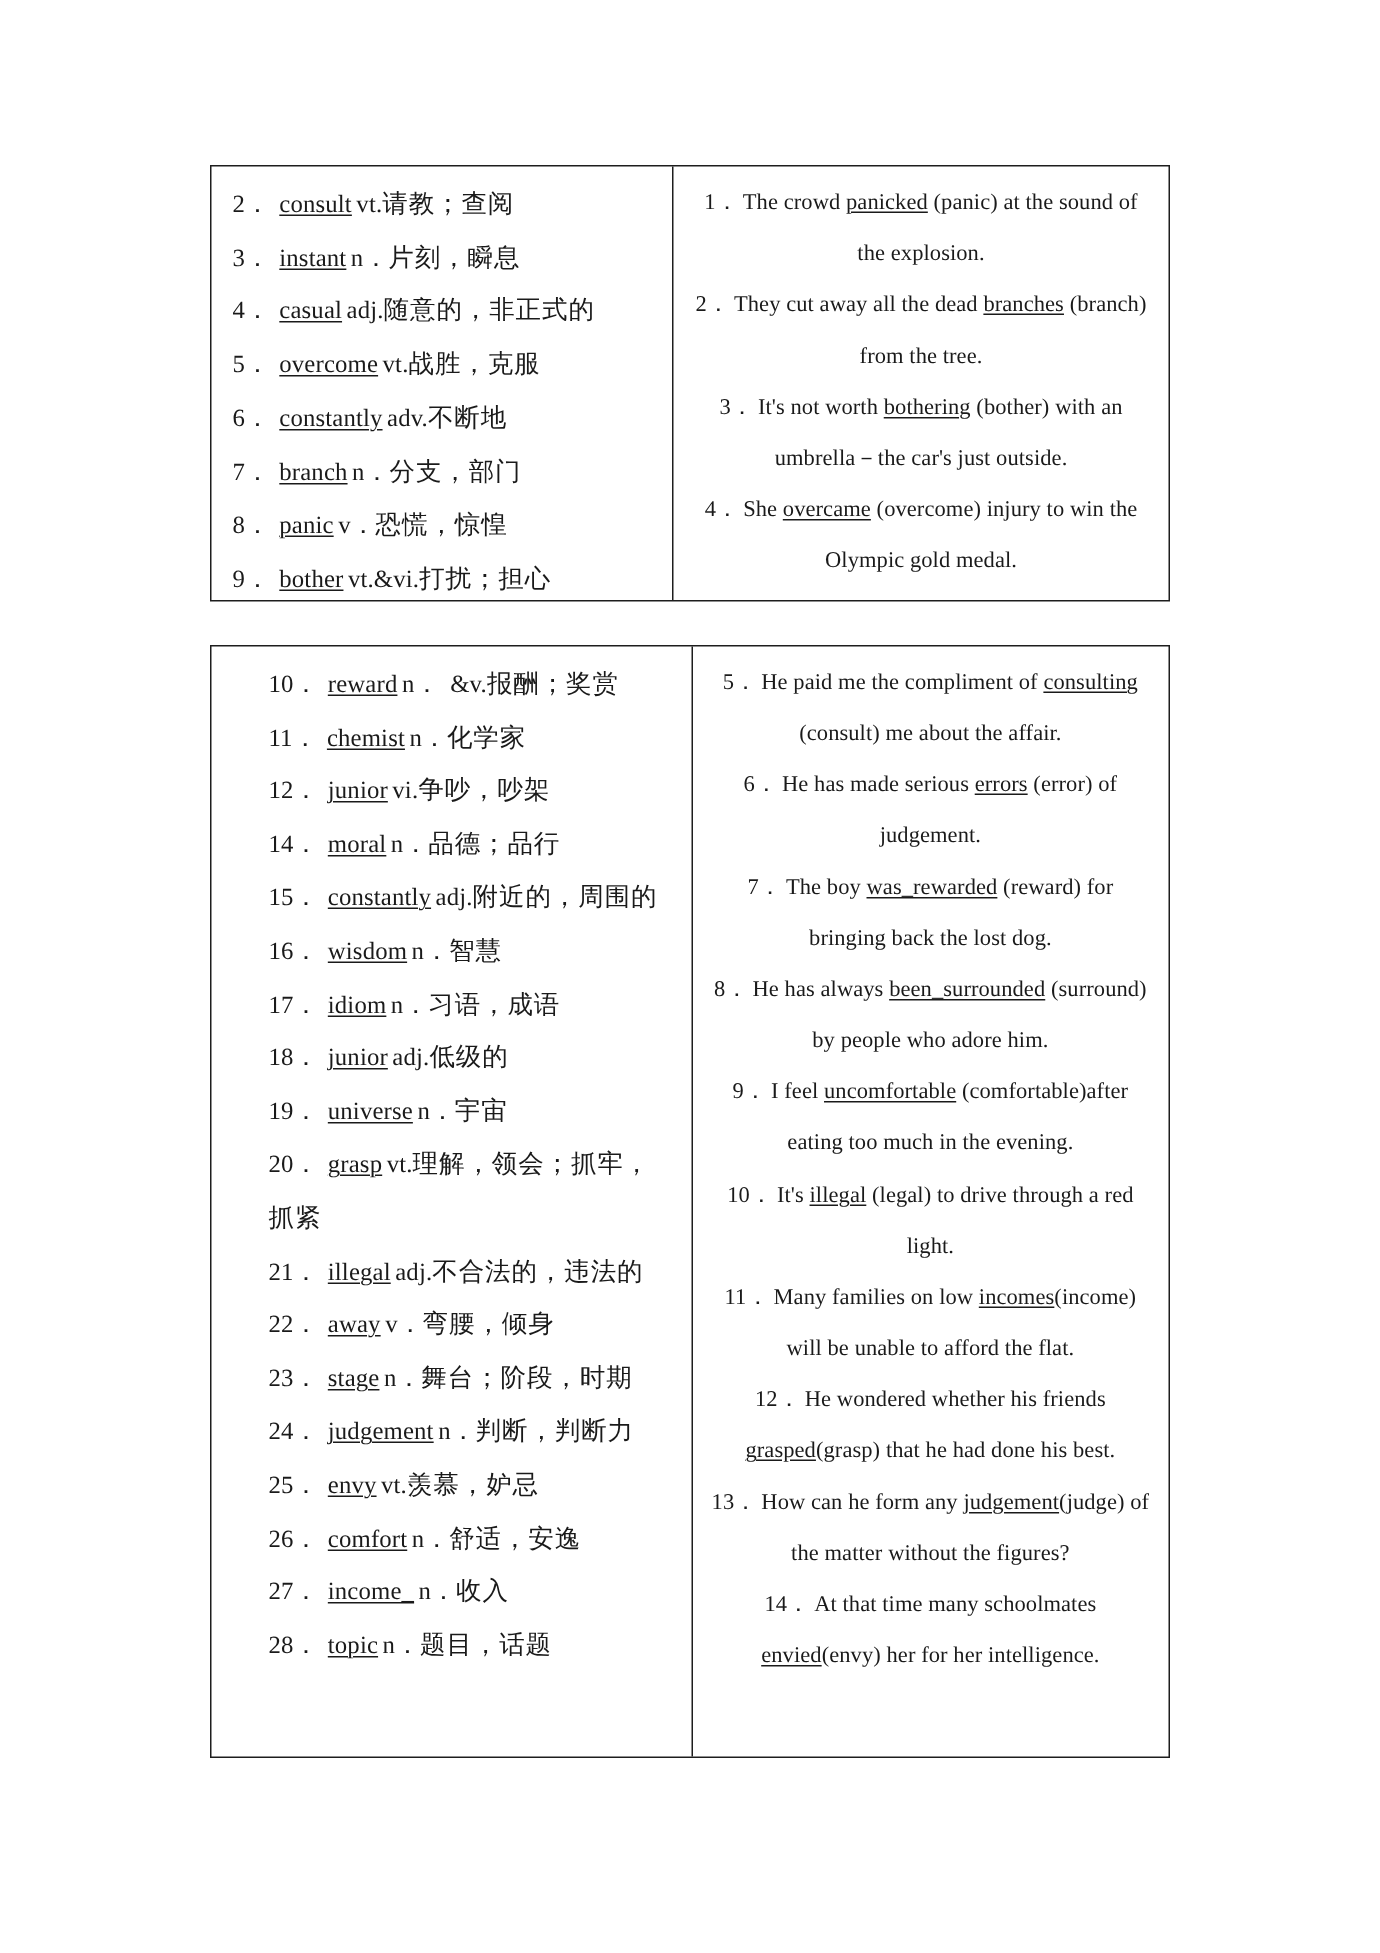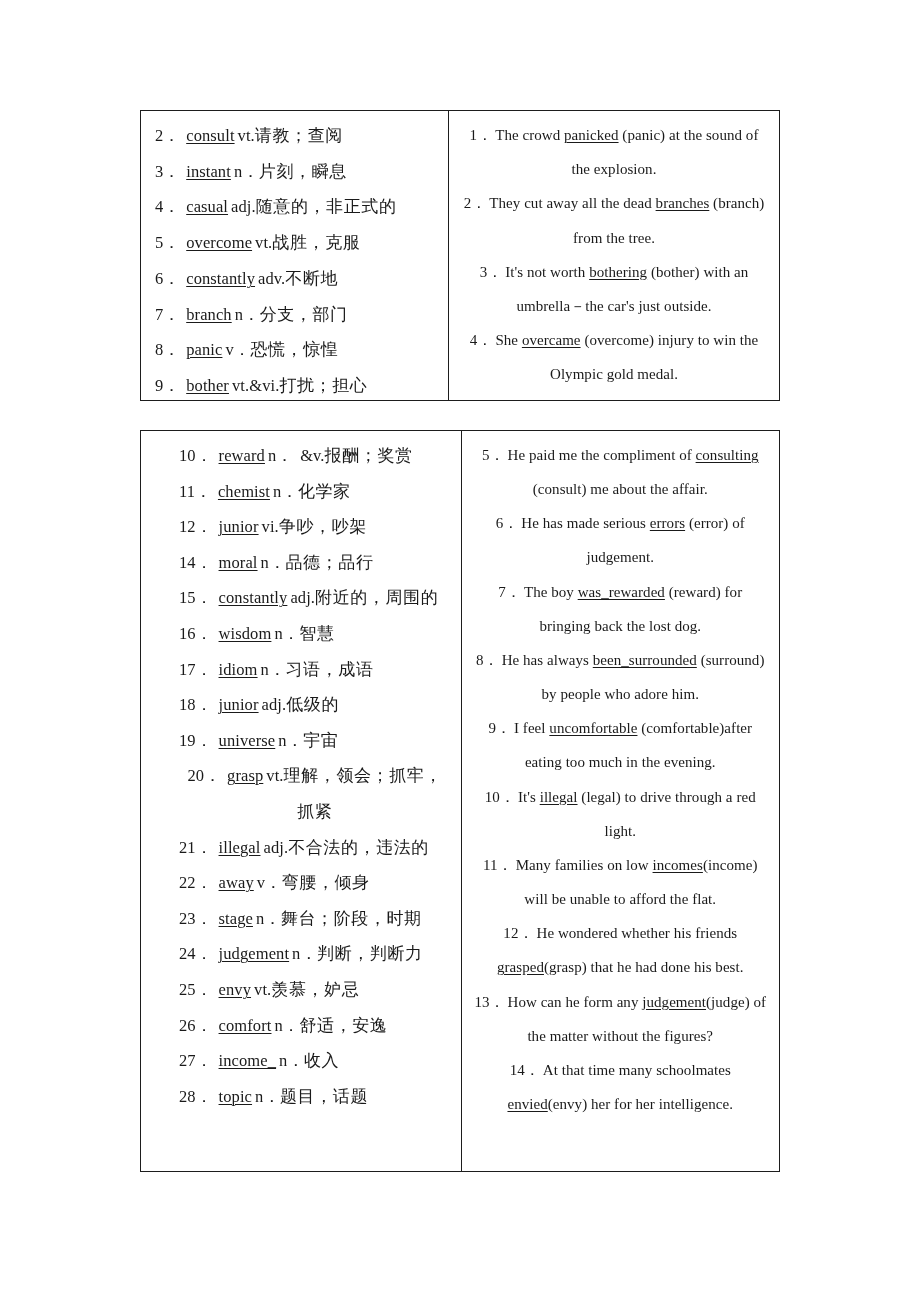--- a/index.html
+++ b/index.html
@@ -92,21 +92,20 @@
   }
   .vocab-item .cn {
     font-family: Liberation Sans, sans-serif;
     font-size: 17px;
     letter-spacing: 0.6px;
   }
   
   .vocab-item.wrap {
     white-space: normal;
     line-height: 35.6px;
-    text-align: center;
   }
 
   
   .sentence-item {
     font-size: 15px;
     line-height: 34.2px;
     text-align: center;
     letter-spacing: 0.05px;
   }
   #table-two .sentence-item { line-height: 34.15px; }

